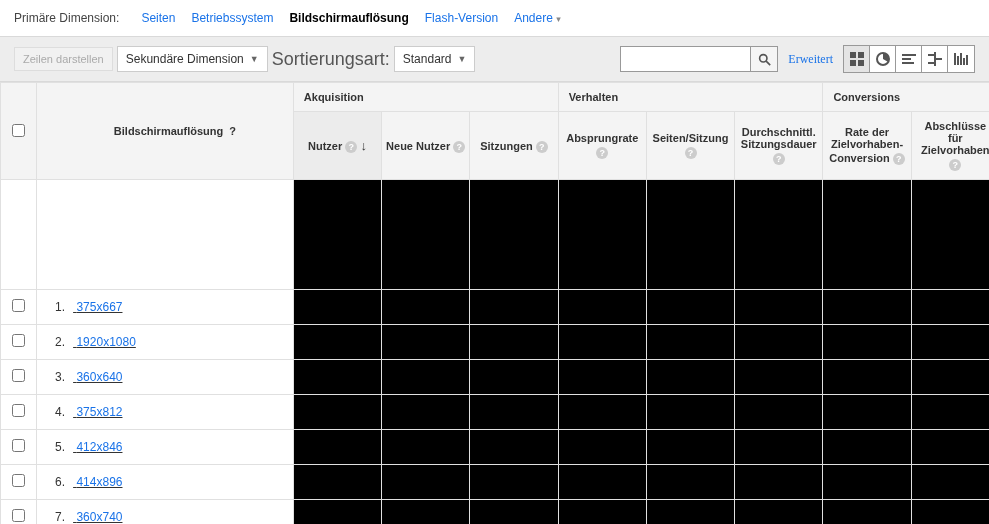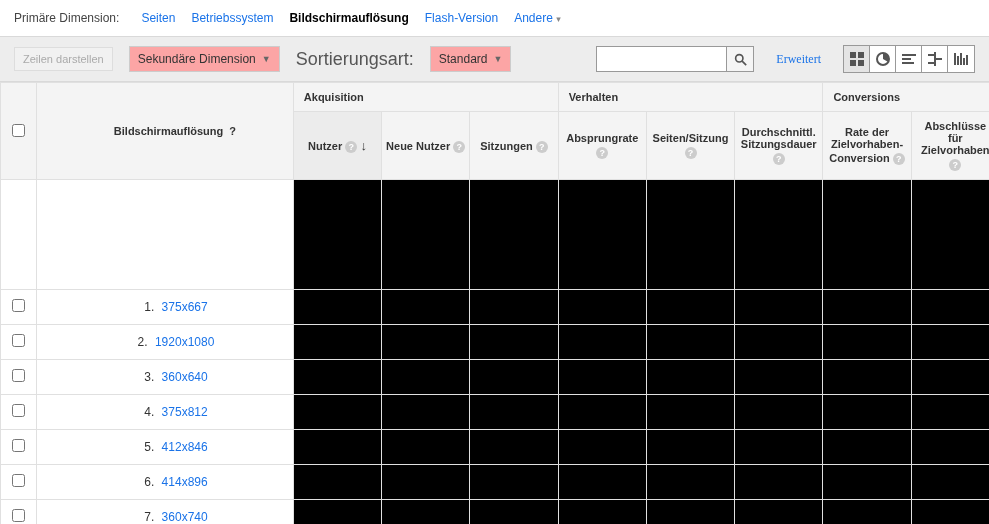--- a/index.html
+++ b/index.html
@@ -7,23 +7,23 @@
 .wrapper { width: 989px; }
 
 
 .primary-dim { padding: 7px 14px; font-size: 12px; display: flex; align-items: center; gap: 4px; }
 .primary-dim .label { color: #444; margin-right: 12px; }
 .primary-dim a { color: #1a73e8; text-decoration: none; padding: 4px 6px; }
 .primary-dim a.active { color: #000; font-weight: bold; }
 .primary-dim .dropdown-arrow { color: #888; font-size: 9px; }
 
 
-.toolbar { background: #ededed; border-top: 1px solid #d9d9d9; border-bottom: 1px solid #d9d9d9; padding: 8px 14px; display: flex; align-items: center; gap: 16px; }
+.toolbar { background: #ededed; border-top: 1px solid #d9d9d9; border-bottom: 1px solid #d9d9d9; padding: 8px 14px; display: flex; align-items: center; gap: 4px; }
 .toolbar .disabled-btn { background: #f1f1f1; color: #aaa; border: 1px solid #ddd; padding: 5px 8px; font-size: 11px; cursor: default; }
-.toolbar .control { background: #fca5a5; border: 1px solid #ccc; padding: 5px 8px; font-size: 12px; display: inline-flex; align-items: center; gap: 6px; cursor: pointer; }
+.toolbar .control { background: #ffffff; border: 1px solid #ccc; padding: 5px 8px; font-size: 12px; display: inline-flex; align-items: center; gap: 6px; cursor: pointer; }
 .toolbar .plain-label { font-size: 18px; color: #555; }
 .toolbar .spacer { flex: 1; }
 .toolbar .search-box { display: flex; }
 .toolbar .search-box input { width: 130px; border: 1px solid #999; border-right: none; padding: 4px 6px; font-size: 12px; height: 26px; }
 .toolbar .search-box button { width: 28px; height: 26px; border: 1px solid #999; background: #f5f5f5; display: flex; align-items: center; justify-content: center; cursor: pointer; }
 .toolbar .adv { color: #1a73e8; text-decoration: none; font-size: 12px; margin: 0 6px; font-family: Liberation Serif, serif; }
 .toolbar .view-group { display: flex; border: 1px solid #999; }
 .toolbar .view-btn { width: 26px; height: 26px; border-right: 1px solid #999; background: #fff; display: flex; align-items: center; justify-content: center; cursor: pointer; }
 .toolbar .view-btn:last-child { border-right: none; }
 .toolbar .view-btn.active { background: #e4e4e4; }
@@ -36,21 +36,21 @@
 .col-head { padding: 8px 4px; height: 68px; position: relative; }
 .col-head .help { display:inline-block; width:12px; height:12px; border-radius:50%; background:#ccc; color:#fff; font-size:9px; line-height:12px; margin-top:3px; }
 .col-head.sorted { background: #ececec; }
 .col-head.sorted .arrow { font-size: 13px; }
 .chk-col { width: 36px; text-align: center; }
 .dim-col { width: 256px; text-align: left; padding-left: 20px; }
 .metric-col { width: 88px; }
 
 .tbl td { padding: 0; font-size: 12px; height: 35px; vertical-align: middle; }
 .tbl td.chk { text-align: center; }
-.tbl td.dim { padding-left: 18px; text-align: center; }
+.tbl td.dim { padding-left: 18px; text-align: left; text-decoration: underline; }
 .tbl td.dim .idx { display: inline-block; width: 18px; }
 .tbl td.dim a { color: #1a73e8; text-decoration: none; }
 .summary-row td { height: 110px; }
 .redact { background: #000; position: relative; }
 .redact::after { content:''; position:absolute; inset:3px; background:#000; }
 .row-data td.metric { padding:0; }
 .block { background:#000; width:100%; height:100%; display:block; }
 
 .caret { font-size: 9px; color: #666; }
 

